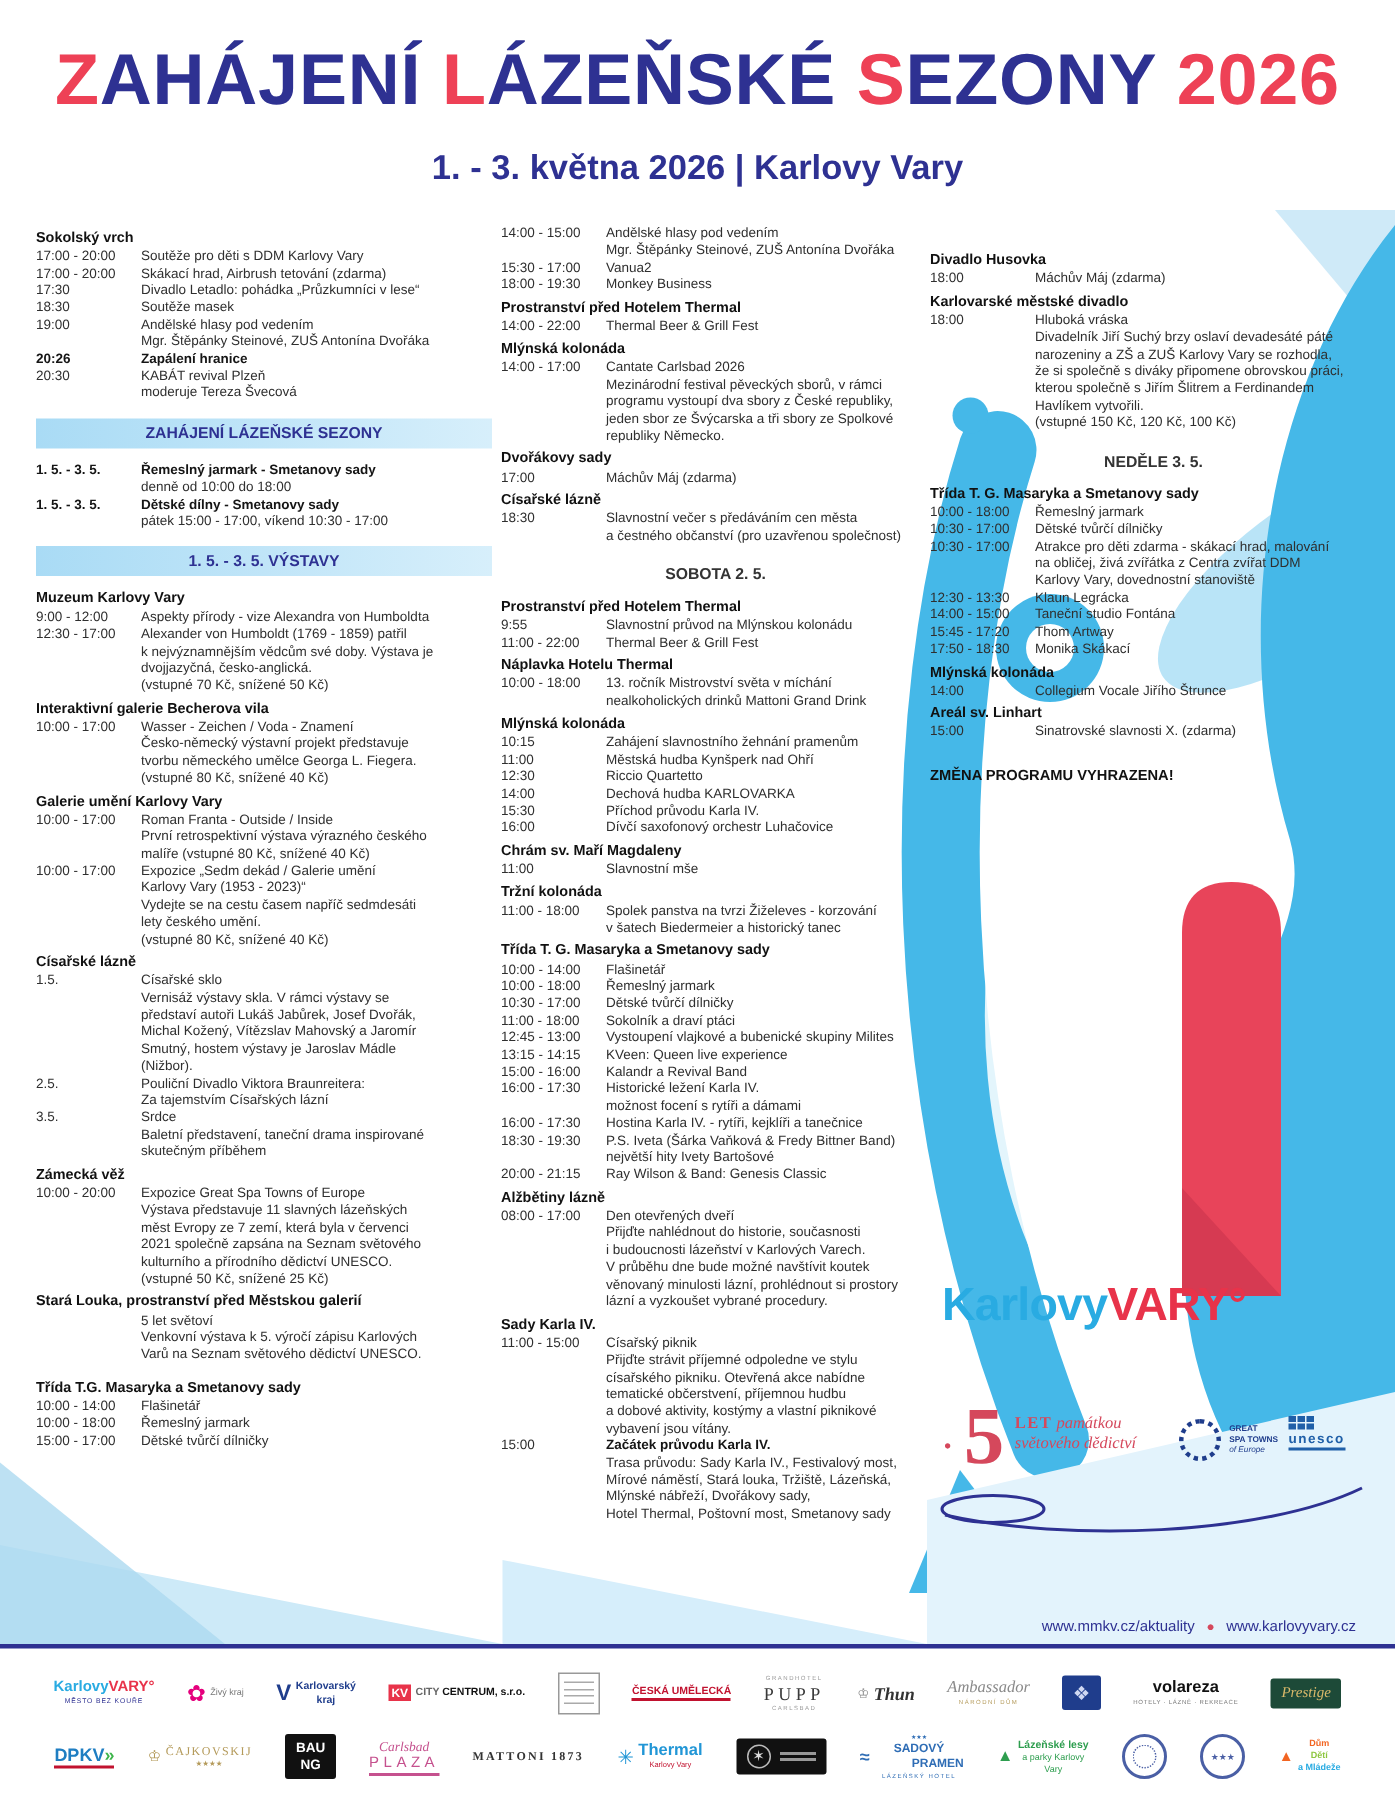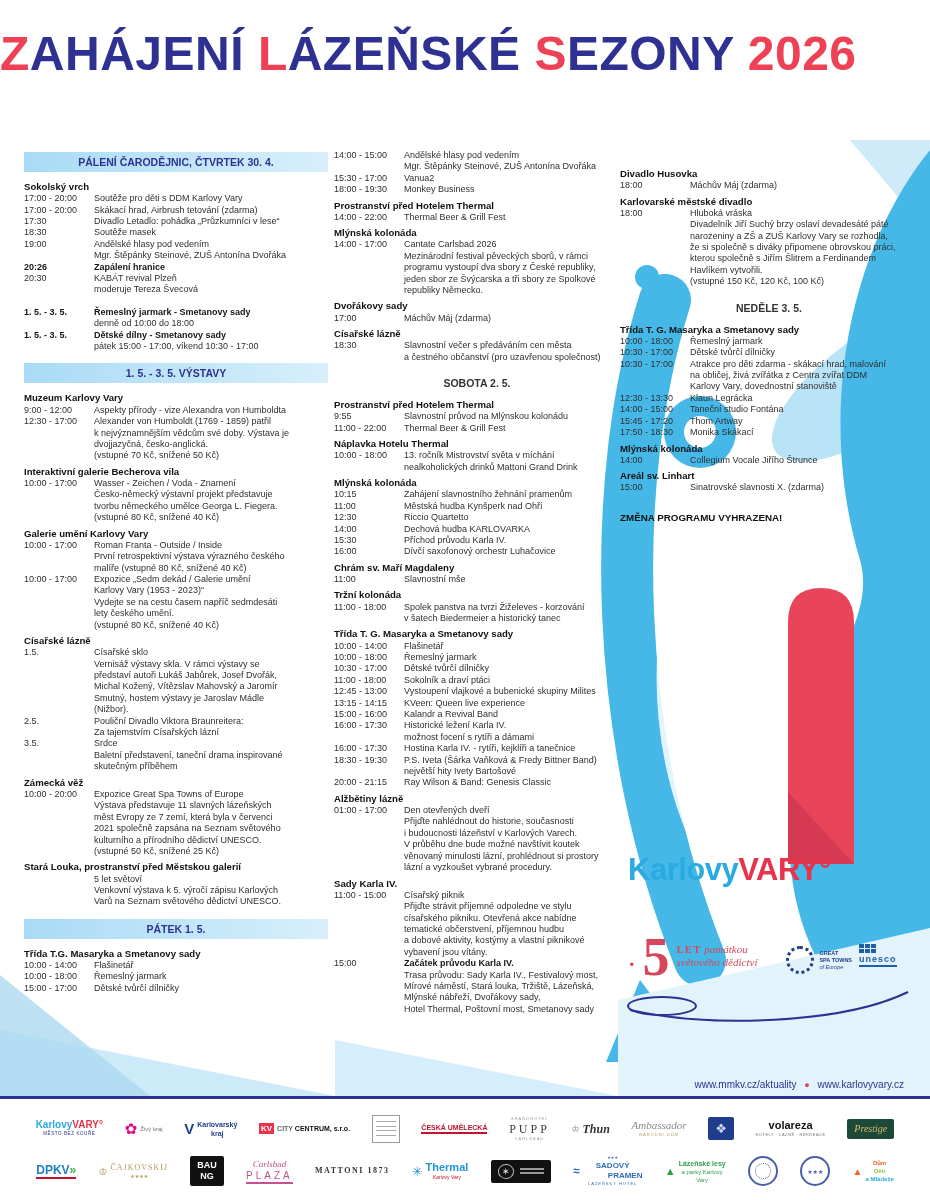--- a/index.html
+++ b/index.html
@@ -1,19 +1,19 @@
 <!DOCTYPE html>
 <html><head>
 <meta charset="utf-8">
 <style>
   html,body{margin:0;padding:0;background:#888;}
   .page{position:relative;width:930px;height:1200px;background:#fff;margin:0 auto;overflow:hidden;
         font-family:"Liberation Sans",sans-serif;}
   .bg-art{position:absolute;left:0;top:0;width:930px;height:1200px;z-index:0;}
-  .title{position:absolute;top:26px;left:0;right:0;font-size:48px;font-weight:bold;
+  .title{position:absolute;top:26px;left:0;right:0;text-align:center;font-size:48px;font-weight:bold;
          letter-spacing:0.5px;z-index:2;white-space:nowrap;}
   .subtitle{position:absolute;top:98px;left:0;right:0;text-align:center;font-size:23px;font-weight:bold;
          color:#2e3192;z-index:2;}
   .col{position:absolute;top:150px;z-index:2;}
   .col-left{left:24px;width:304px;}
   .col-middle{left:334px;width:286px;}
   .col-right{left:620px;width:298px;margin-top:15px;}
   .section{margin-bottom:11px;}
   .hdr{white-space:nowrap;overflow:hidden;}
   .hdr.band{background:linear-gradient(90deg,#a9dbf5,#d7effb);color:#2e3192;font-weight:bold;
@@ -86,24 +86,24 @@
     <polygon points="788,792 854,864 788,864" fill="#d63a52"></polygon>
     <polygon points="0,1030 335,1096 0,1096" fill="#cdeaf8"></polygon>
     <polygon points="0,975 150,1096 0,1096" fill="#add9f0" opacity="0.8"></polygon>
     <polygon points="335,1040 618,1096 335,1096" fill="#d6eefb"></polygon>
     <polygon points="618,1000 930,928 930,1096 618,1096" fill="#e3f3fc"></polygon>
     <ellipse cx="662" cy="1006" rx="34" ry="9" stroke="#2e3192" stroke-width="2" fill="none"></ellipse>
     <path d="M630,1010 C710,1028 842,1024 908,992" stroke="#2e3192" stroke-width="2" fill="none"></path>
   </svg>
 
   <div class="title" id="title-parts"><span style="color: rgb(238, 65, 86);">Z</span><span style="color: rgb(46, 49, 146);">AHÁJENÍ </span><span style="color: rgb(238, 65, 86);">L</span><span style="color: rgb(46, 49, 146);">ÁZEŇSKÉ </span><span style="color: rgb(238, 65, 86);">S</span><span style="color: rgb(46, 49, 146);">EZONY </span><span style="color: rgb(238, 65, 86);">2026</span></div>
+  <div class="subtitle">1. - 3. května 2026 | Karlovy Vary</div>
 
   <div class="col col-left">
       <div class="section">
-        <div class="hdr band">PÁLENÍ ČARODĚJNIC, ČTVRTEK 30. 4.</div>
         <div class="group">
           <div class="venue">Sokolský vrch</div>
           <div class="event">
             <span class="time">17:00 - 20:00</span>
             <span class="etext">Soutěže pro děti s DDM Karlovy Vary</span>
           </div>
           <div class="event">
             <span class="time">17:00 - 20:00</span>
             <span class="etext">Skákací hrad, Airbrush tetování (zdarma)</span>
           </div>
@@ -125,20 +125,21 @@
             <span class="etext b">Zapálení hranice</span>
           </div>
           <div class="event">
             <span class="time">20:30</span>
             <span class="etext">KABÁT revival Plzeň</span>
           </div>
           <div class="desc">moderuje Tereza Švecová</div>
         </div>
       </div>
       <div class="section">
+        <div class="hdr band">ZAHÁJENÍ LÁZEŇSKÉ SEZONY</div>
         <div class="group">
           <div class="event">
             <span class="time b">1. 5. - 3. 5.</span>
             <span class="etext b">Řemeslný jarmark - Smetanovy sady</span>
           </div>
           <div class="desc">denně od 10:00 do 18:00</div>
           <div class="event">
             <span class="time b">1. 5. - 3. 5.</span>
             <span class="etext b">Dětské dílny - Smetanovy sady</span>
           </div>
@@ -227,21 +228,20 @@
           <div class="venue">Stará Louka, prostranství před Městskou galerií</div>
           <div class="event">
             <span class="time"></span>
             <span class="etext">5 let světoví</span>
           </div>
           <div class="desc">Venkovní výstava k 5. výročí zápisu Karlových</div>
           <div class="desc">Varů na Seznam světového dědictví UNESCO.</div>
         </div>
       </div>
       <div class="section">
-        <div class="hdr band">PÁTEK 1. 5.</div>
         <div class="group">
           <div class="venue">Třída T.G. Masaryka a Smetanovy sady</div>
           <div class="event">
             <span class="time">10:00 - 14:00</span>
             <span class="etext">Flašinetář</span>
           </div>
           <div class="event">
             <span class="time">10:00 - 18:00</span>
             <span class="etext">Řemeslný jarmark</span>
           </div>
@@ -411,21 +411,21 @@
           </div>
           <div class="desc">největší hity Ivety Bartošové</div>
           <div class="event">
             <span class="time">20:00 - 21:15</span>
             <span class="etext">Ray Wilson &amp; Band: Genesis Classic</span>
           </div>
         </div>
         <div class="group">
           <div class="venue">Alžbětiny lázně</div>
           <div class="event">
-            <span class="time">01:00 - 17:00</span>
+            <span class="time">08:00 - 17:00</span>
             <span class="etext">Den otevřených dveří</span>
           </div>
           <div class="desc">Přijďte nahlédnout do historie, současnosti</div>
           <div class="desc">i budoucnosti lázeňství v Karlových Varech.</div>
           <div class="desc">V průběhu dne bude možné navštívit koutek</div>
           <div class="desc">věnovaný minulosti lázní, prohlédnout si prostory</div>
           <div class="desc">lázní a vyzkoušet vybrané procedury.</div>
         </div>
         <div class="group">
           <div class="venue">Sady Karla IV.</div>

